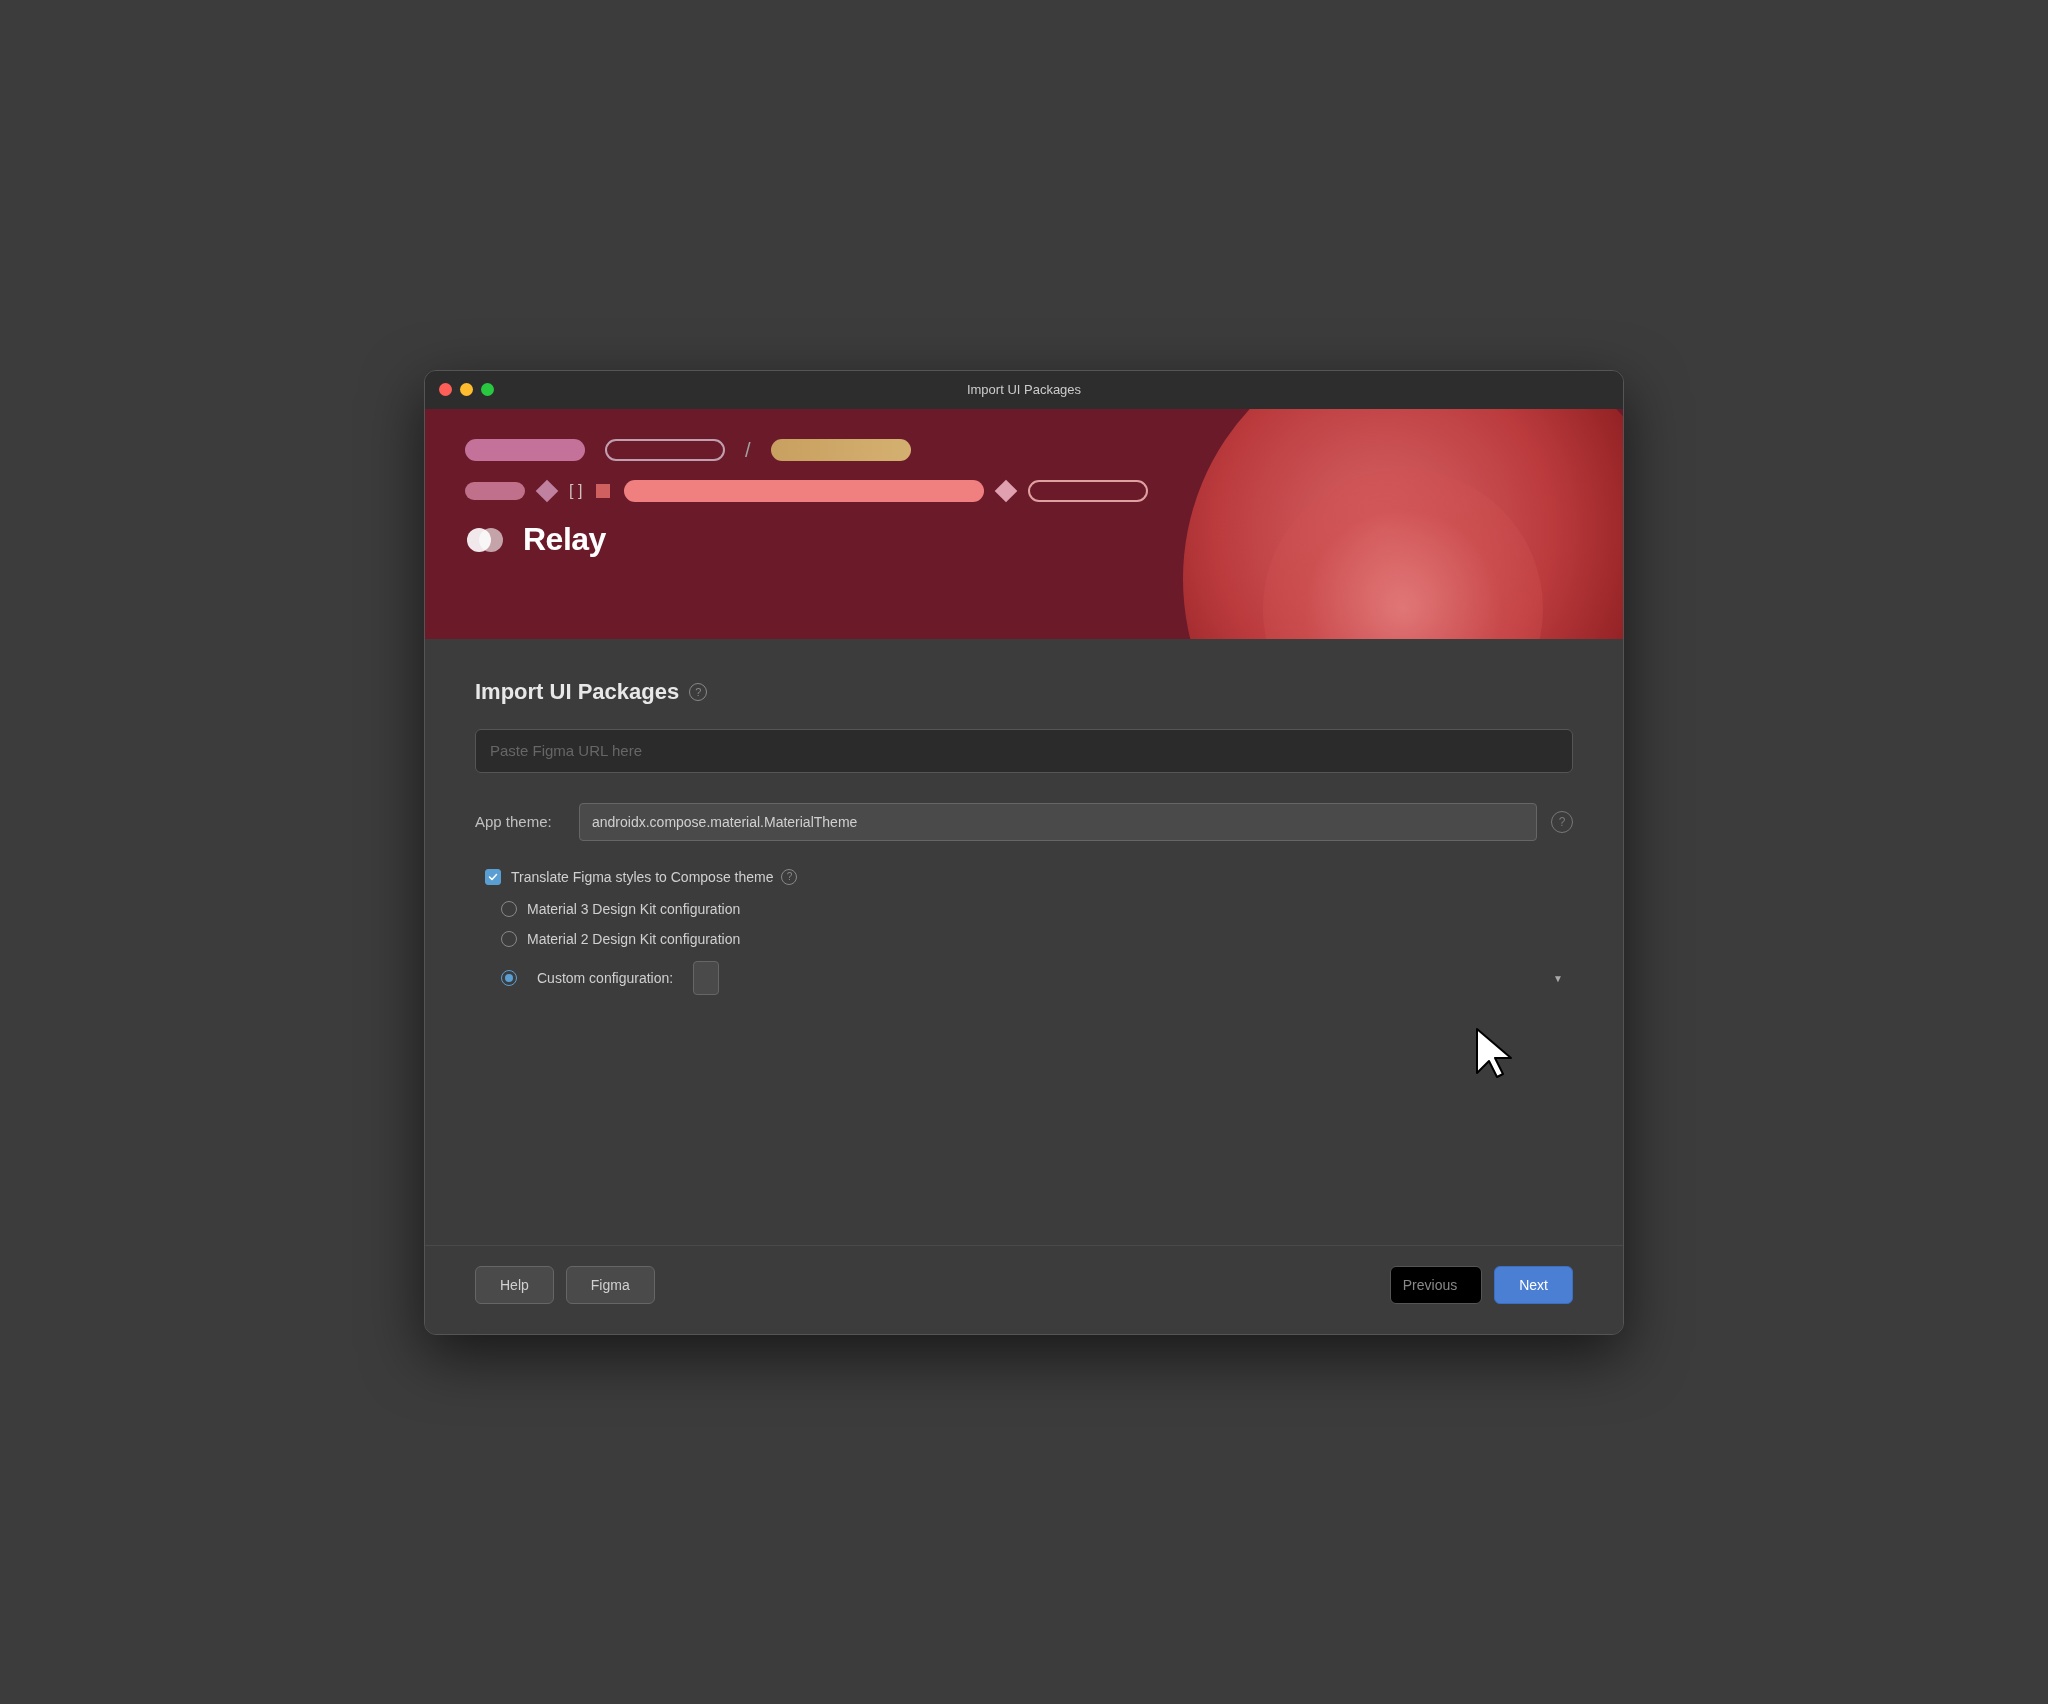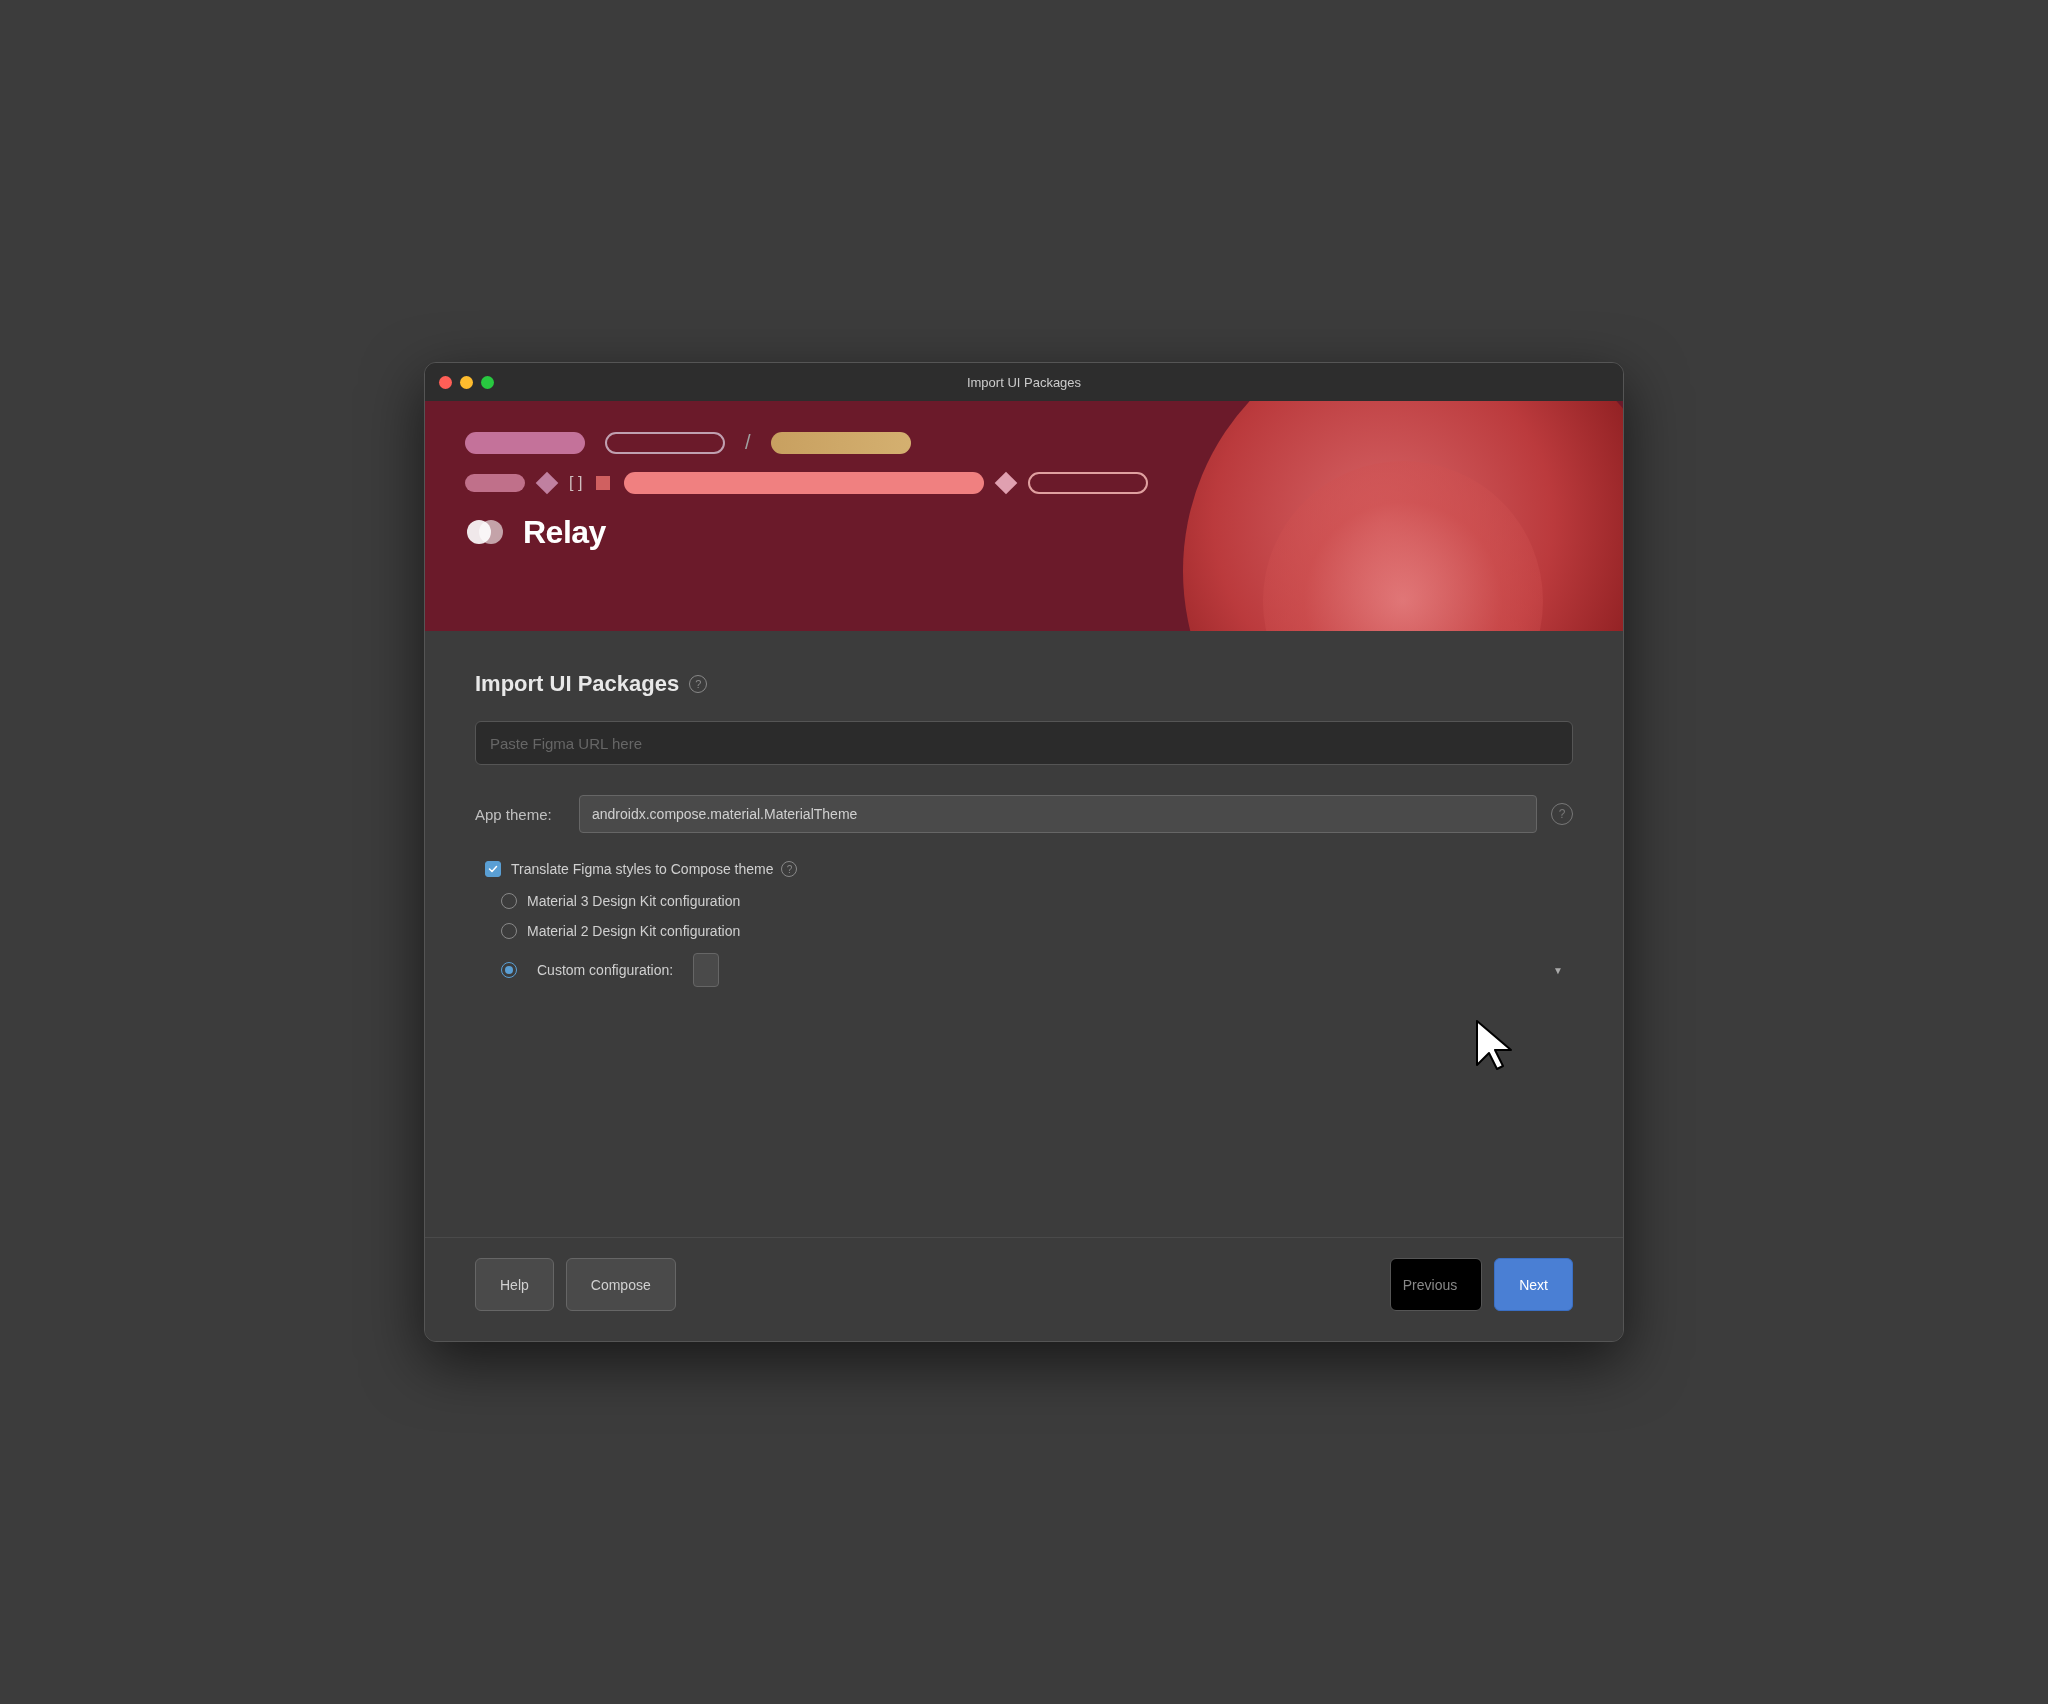--- a/index.html
+++ b/index.html
@@ -429,21 +429,21 @@
       display: flex;
       gap: 12px;
     }
 
     .footer-right {
       display: flex;
       gap: 12px;
     }
 
     .btn {
-      height: 53px;
+      height: 38px;
       padding: 0 24px;
       border-radius: 6px;
       font-size: 14px;
       font-weight: 500;
       cursor: pointer;
       font-family: inherit;
       outline: none;
       border: 1px solid #666;
       background: #4a4a4a;
       color: #d0d0d0;
@@ -588,21 +588,21 @@
       <svg class="cursor-svg" viewBox="0 0 50 60" fill="none">
         <polygon points="4,4 4,48 16,36 24,52 30,49 22,33 38,33" fill="white" stroke="black" stroke-width="2" stroke-linejoin="round"></polygon>
       </svg>
     </div>
 
   </div>
 
   <div class="footer">
     <div class="footer-left">
       <button class="btn">Help</button>
-      <button class="btn">Compose</button>
+      <button class="btn">Figma</button>
     </div>
     <div class="footer-right">
       <button class="btn btn-disabled">Previous</button>
       <button class="btn btn-primary">Next</button>
     </div>
   </div>
 
 </div>
 
 </body></html>

